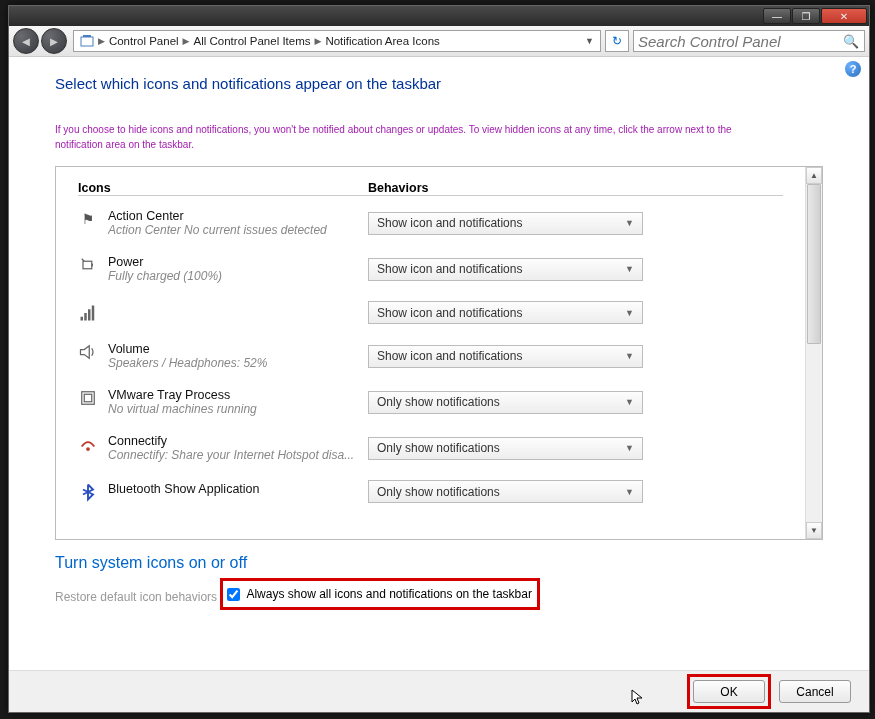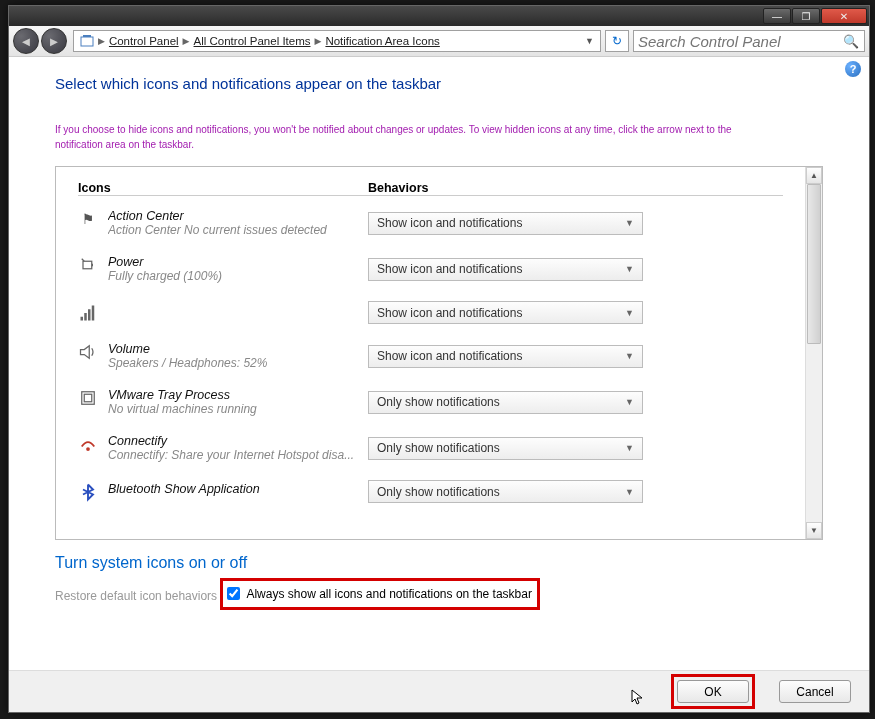--- a/index.html
+++ b/index.html
@@ -70,21 +70,21 @@
   display: flex;
   align-items: center;
   padding: 0 2px;
   font-size: 11.5px;
 }
 .address-icon {
   width: 16px; height: 16px;
   display: inline-flex; align-items: center; justify-content: center;
   margin: 0 3px;
 }
-.crumb { color: #222; padding: 0 4px; cursor: pointer; text-decoration: underline; }
+.crumb { color: #222; padding: 0 4px; cursor: pointer; }
 .crumb-sep { color: #666; font-size: 9px; }
 .addr-drop { margin-left: auto; padding: 0 4px; color: #555; font-size: 9px; cursor:pointer;}
 .refresh-btn {
   width: 24px; height: 22px;
   border: 1px solid #a0a0a0;
   background: #fff;
   display: inline-flex; align-items:center; justify-content:center;
   color: #0066cc;
   cursor: pointer;
   font-size: 12px;
@@ -159,21 +159,21 @@
 }
 .icon-img {
   width: 20px; height: 20px;
   display: inline-flex; align-items:center; justify-content:center;
   margin-right: 10px;
   color: #555;
   font-size: 14px;
   flex-shrink: 0;
 }
 .icon-text { flex:1; overflow:hidden; }
-.icon-name { color: #111; font-size: 12.5px; font-style: italic; }
+.icon-name { color: #111; font-size: 12.5px; }
 .icon-sub { color: #888; font-size: 12px; font-style: italic; white-space: nowrap; overflow:hidden; text-overflow: ellipsis; max-width: 250px;}
 .behav-cell { flex: 1; }
 .dropdown {
   width: 275px; height: 23px;
   border: 1px solid #bcbcbc;
   background: linear-gradient(to bottom, #fdfdfd, #ededed);
   display: flex; align-items: center;
   padding: 0 8px;
   font-size: 12px; color: #333;
   cursor: pointer;
@@ -213,31 +213,31 @@
   color: #999; font-size: 12px;
   display: inline-block; margin-top: 10px;
 }
 .checkbox-row-wrap {
   border: 3px solid #d40000;
   margin-top: 6px;
   padding: 6px 4px;
   display: inline-block;
   width: 320px;
 }
-.checkbox-row { display: flex; gap: 6px; }
+.checkbox-row { display: flex; align-items: center; gap: 6px; }
 .checkbox-row input { width: 13px; height: 13px; }
 .bottom-bar {
   height: 42px;
   background: #f0f0f0;
   border-top: 1px solid #ddd;
   display: flex;
   align-items: center;
   justify-content: flex-end;
   padding: 0 18px;
-  gap: 24px;
+  gap: 8px;
 }
 .btn {
   min-width: 72px;
   height: 23px;
   background: linear-gradient(to bottom, #fdfdfd, #e8e8e8);
   border: 1px solid #999;
   border-radius: 3px;
   font-size: 12px;
   cursor: pointer;
 }

